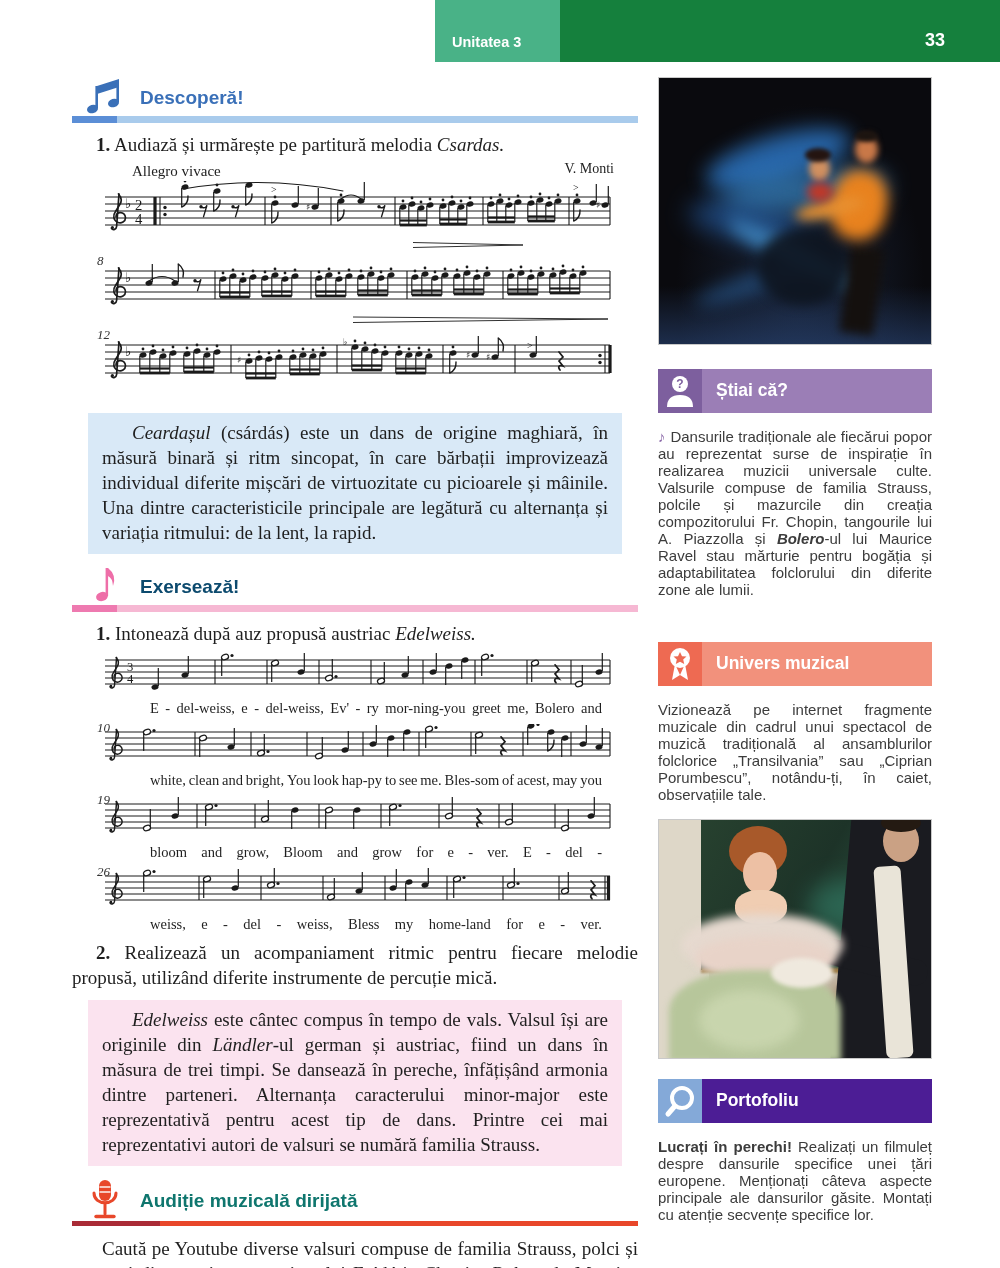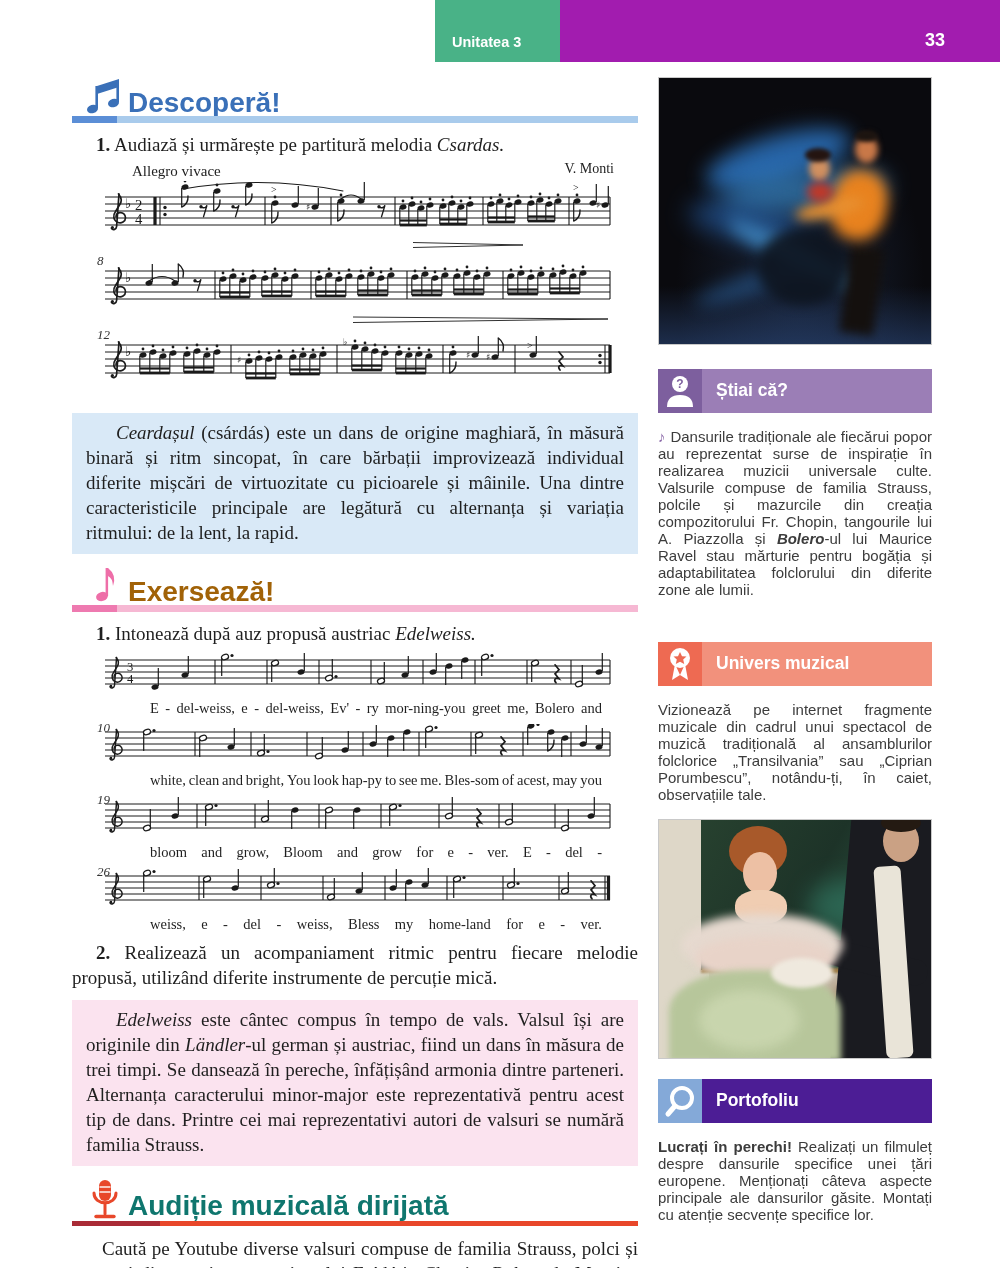--- a/index.html
+++ b/index.html
@@ -1,45 +1,45 @@
 <!DOCTYPE html>
 <html><head>
 <meta charset="utf-8">
 <style>
   html,body{margin:0;padding:0;background:#fff;}
   .page{position:relative;width:1000px;height:1268px;background:#ffffff;overflow:hidden;
         font-family:"Liberation Sans",sans-serif;}
 
   
-  .topbar{position:absolute;left:435px;top:0;width:565px;height:62px;background:#a21caf;}
+  .topbar{position:absolute;left:435px;top:0;width:565px;height:62px;background:#15803d;}
   .topbar .darkseg{position:absolute;left:0;top:0;width:125px;height:62px;background:#49b287;}
   .unitlbl{position:absolute;left:17px;bottom:12px;color:#fff;font-weight:bold;font-size:14.5px;}
   .pagenum{position:absolute;right:55px;bottom:11px;color:#fff;font-weight:bold;font-size:18px;}
 
   
   .col-left{position:absolute;left:72px;top:75px;width:566px;}
   .col-right{position:absolute;left:658px;top:77px;width:274px;}
 
   
   .sechead{position:relative;height:48px;}
   .sechead .icon{position:absolute;left:12px;top:2px;}
-  .sechead .ttl{position:absolute;left:56px;top:12px;font-size:28px;font-weight:bold;}
+  .sechead .ttl{position:absolute;left:68px;top:12px;font-size:19px;font-weight:bold;}
   .sechead .bar{position:absolute;left:0;bottom:0;width:100%;height:7px;}
   .sechead .barseg{position:absolute;left:0;bottom:0;width:45px;height:7px;z-index:2;}
   .h-blue .ttl{color:#3a70b8;} .h-blue .bar{background:#a9cbec;} .h-blue .barseg{background:#5b8ed6;}
-  .h-pink .ttl{color:#a16207;} .h-pink .bar{background:#f6b8d3;} .h-pink .barseg{background:#ee7ab0;}
+  .h-pink .ttl{color:#0c4a6e;} .h-pink .bar{background:#f6b8d3;} .h-pink .barseg{background:#ee7ab0;}
   .h-red  .ttl{color:#0f766e;} .h-red  .bar{background:#e8472a;height:5px;} .h-red .barseg{background:#a92b36;height:5px;width:88px;}
 
   
   .btxt{font-family:"Liberation Serif",serif;font-size:19px;line-height:25px;color:#1f1f1f;text-align:justify;}
   .task{margin:9px 0 4px 0;}
   .tind{display:inline-block;width:24px;}
   .bnum{font-weight:bold;}
   .it{font-style:italic;}
-  .infobox{padding:7px 14px 9px 14px;margin:10px 0;}
+  .infobox{padding:7px 14px 9px 14px;margin:10px 16px;}
   .bluebox{background:#d9e9f7;}
   .pinkbox{background:#fbe3ef;}
   .indent{text-indent:30px;}
 
   
   .score{position:relative;}
   .tempo{position:absolute;left:60px;top:2px;font-family:"Liberation Serif",serif;font-size:15px;color:#222;}
   .composer{position:absolute;right:24px;top:0px;font-family:"Liberation Serif",serif;font-size:14px;color:#222;}
   .sysrow{position:relative;margin-left:31px;}
   .score1 .sysrow{margin-top:3px;}

